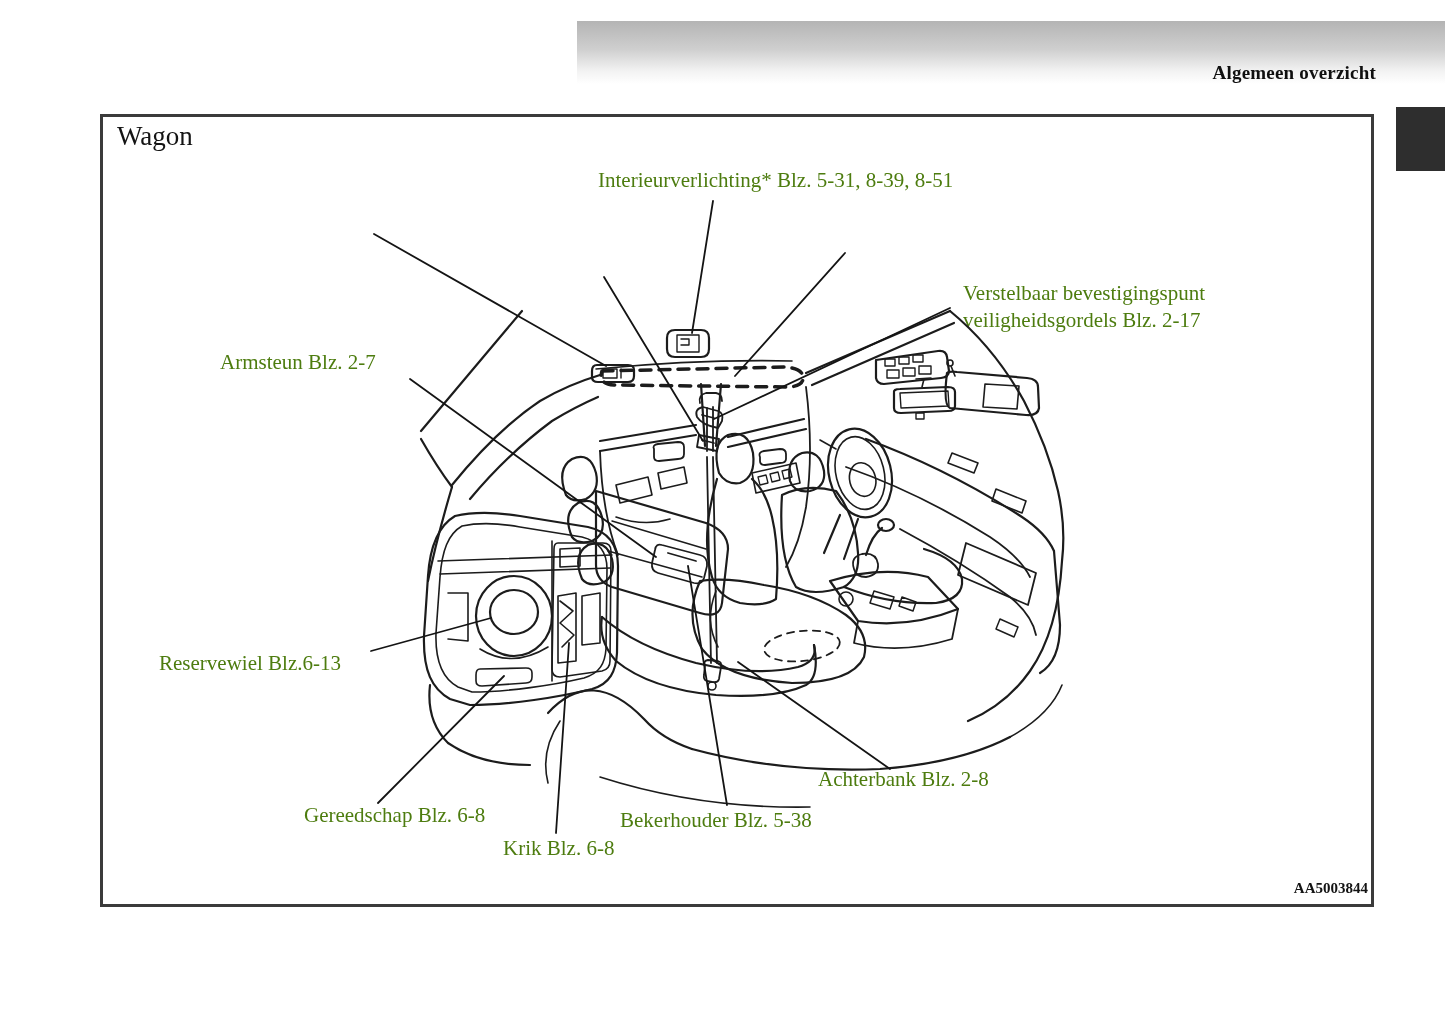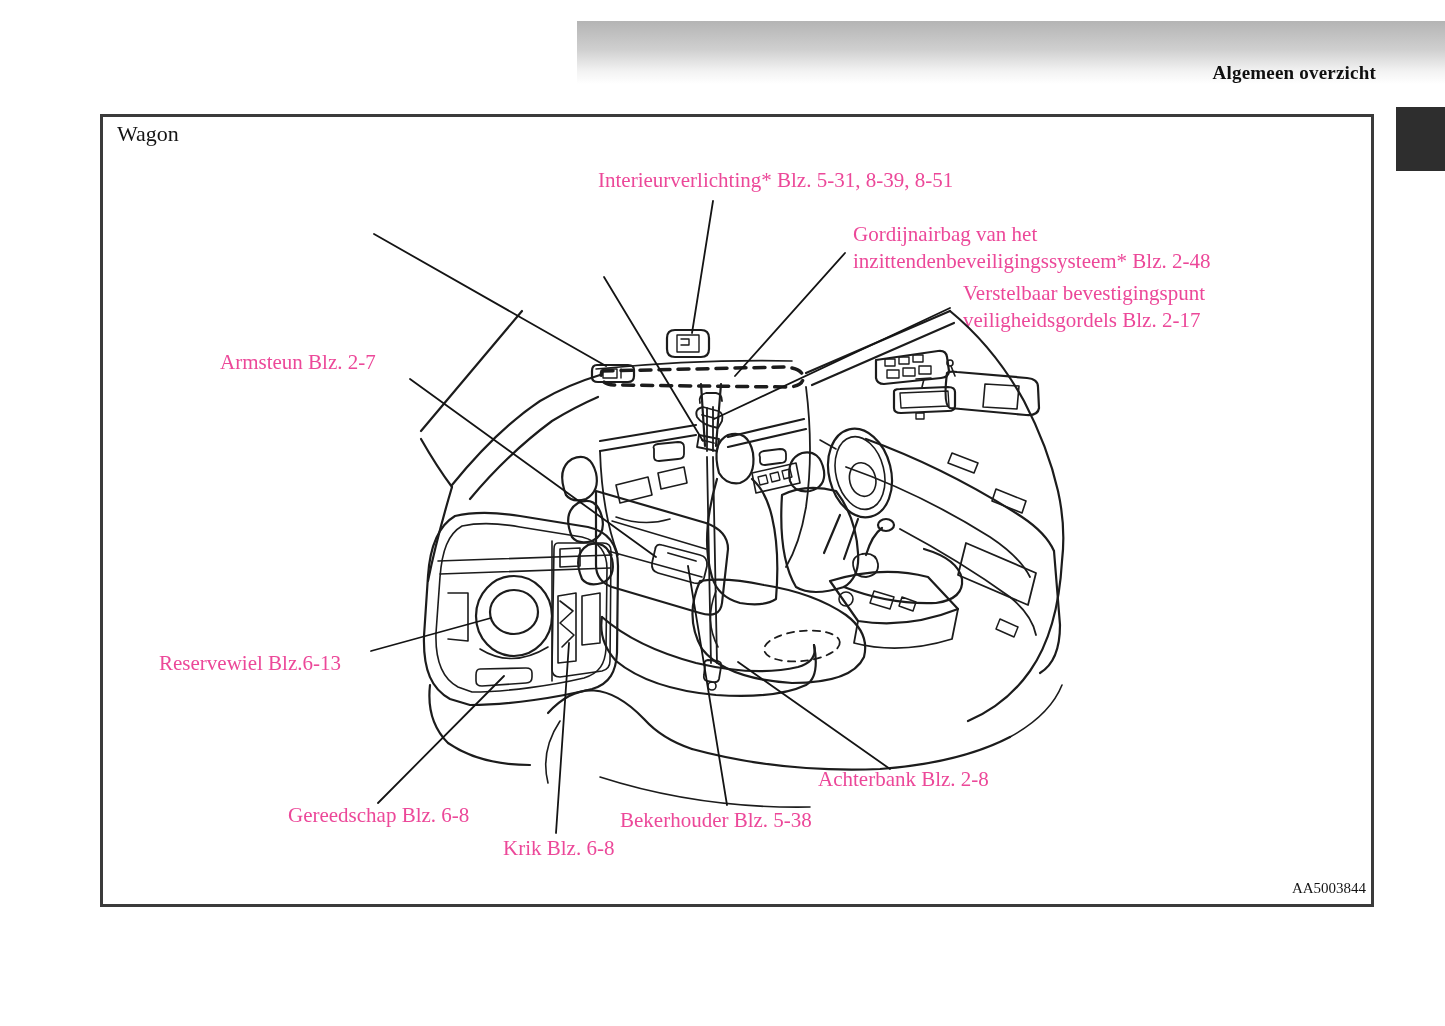--- a/index.html
+++ b/index.html
@@ -4,52 +4,50 @@
 <style>
   html,body{margin:0;padding:0;background:#ffffff;}
   .page{position:relative;width:1445px;height:1026px;background:#ffffff;overflow:hidden;
         font-family:"Liberation Serif", serif;color:#141414;margin-top:21px;}
   .grad-band{position:absolute;left:577px;top:0;width:868px;height:63px;
         background:linear-gradient(180deg,#b4b4b4 0%,#cfcfcf 45%,#f3f3f3 80%,#ffffff 100%);}
   .header-title{position:absolute;top:41px;right:69px;font-size:19px;font-weight:bold;color:#101010;letter-spacing:0.2px;}
   .chapter-tab{position:absolute;left:1396px;top:86px;width:49px;height:64px;background:#2e2e2e;}
   .figure-box{position:absolute;left:100px;top:93px;width:1268px;height:787px;
         border:3px solid #3b3b3b;background:#ffffff;}
-  .figure-label{position:absolute;left:117px;top:100px;font-size:22px;}
-  .figure-code{position:absolute;left:1290px;top:859px;width:78px;text-align:center;font-size:15px;}
-  .callout{position:absolute;font-size:21px;line-height:1.28;white-space:pre-line;color:#ec4899;}
+  .figure-label{position:absolute;left:117px;top:100px;font-size:27px;}
+  .figure-code{position:absolute;left:1290px;top:859px;width:78px;text-align:right;font-size:15px;font-weight:bold;}
+  .callout{position:absolute;font-size:21px;line-height:1.28;white-space:pre-line;color:#4d7c0f;}
   .co-interieur{left:598px;top:146px;}
   .co-leeslampen{left:158px;top:192px;}
   .co-veiligheids{left:503px;top:218px;}
   .co-gordijn{left:853px;top:200px;}
   .co-verstelbaar{left:963px;top:259px;}
   .co-armsteun{left:220px;top:328px;}
   .co-reservewiel{left:159px;top:629px;}
-  .co-gereedschap{left:288px;top:781px;}
+  .co-gereedschap{left:304px;top:781px;}
   .co-krik{left:503px;top:814px;}
   .co-bekerhouder{left:620px;top:786px;}
   .co-achterbank{left:818px;top:745px;}
   svg.overlay{position:absolute;left:0;top:0;pointer-events:none;}
 </style>
 </head>
 <body>
 
 <div class="page">
 
   <div class="grad-band"></div>
   <div class="header-title">Algemeen overzicht</div>
   <div class="chapter-tab"></div>
 
   <div class="figure-box"></div>
   <div class="figure-label">Wagon</div>
   <div class="figure-code">AA5003844</div>
 
   <div class="callout co-interieur">Interieurverlichting* Blz. 5-31, 8-39, 8-51</div>
-  <div class="callout co-gordijn">Gordijnairbag van het
-inzittendenbeveiligingssysteem* Blz. 2-48</div>
   <div class="callout co-verstelbaar">Verstelbaar bevestigingspunt
 veiligheidsgordels Blz. 2-17</div>
   <div class="callout co-armsteun">Armsteun Blz. 2-7</div>
   <div class="callout co-reservewiel">Reservewiel Blz.6-13</div>
   <div class="callout co-gereedschap">Gereedschap Blz. 6-8</div>
   <div class="callout co-krik">Krik Blz. 6-8</div>
   <div class="callout co-bekerhouder">Bekerhouder Blz. 5-38</div>
   <div class="callout co-achterbank">Achterbank Blz. 2-8</div>
 
   <svg class="overlay" width="1445" height="1026" viewBox="0 0 1445 1026">

